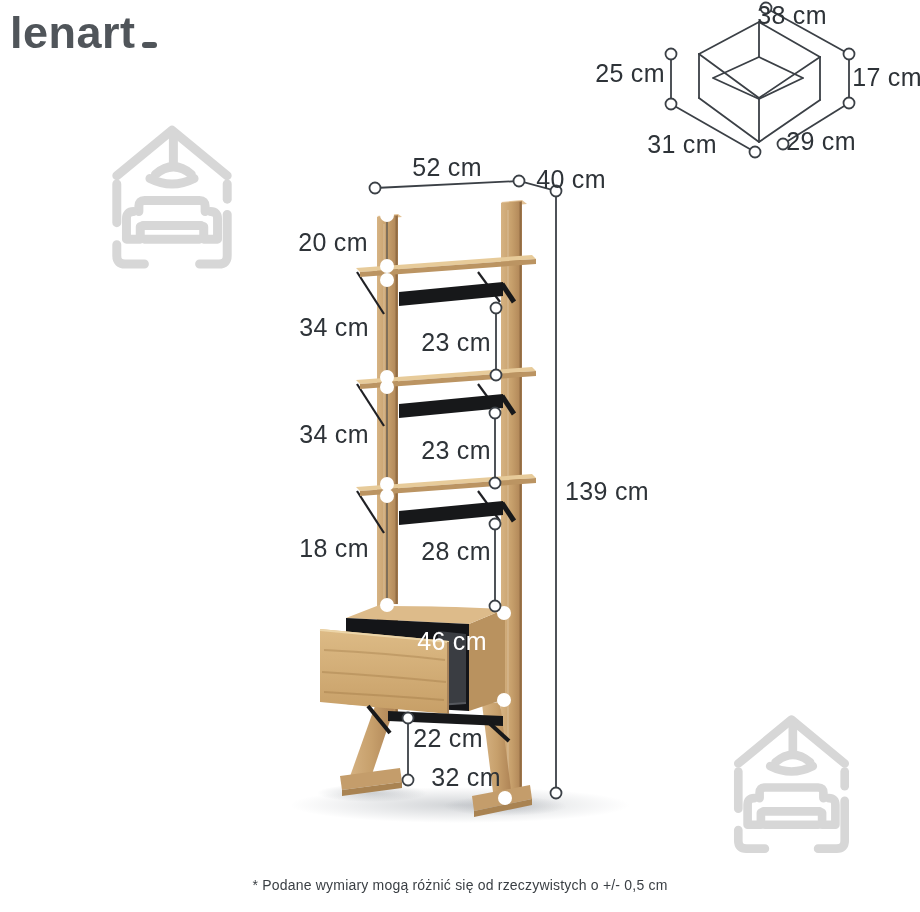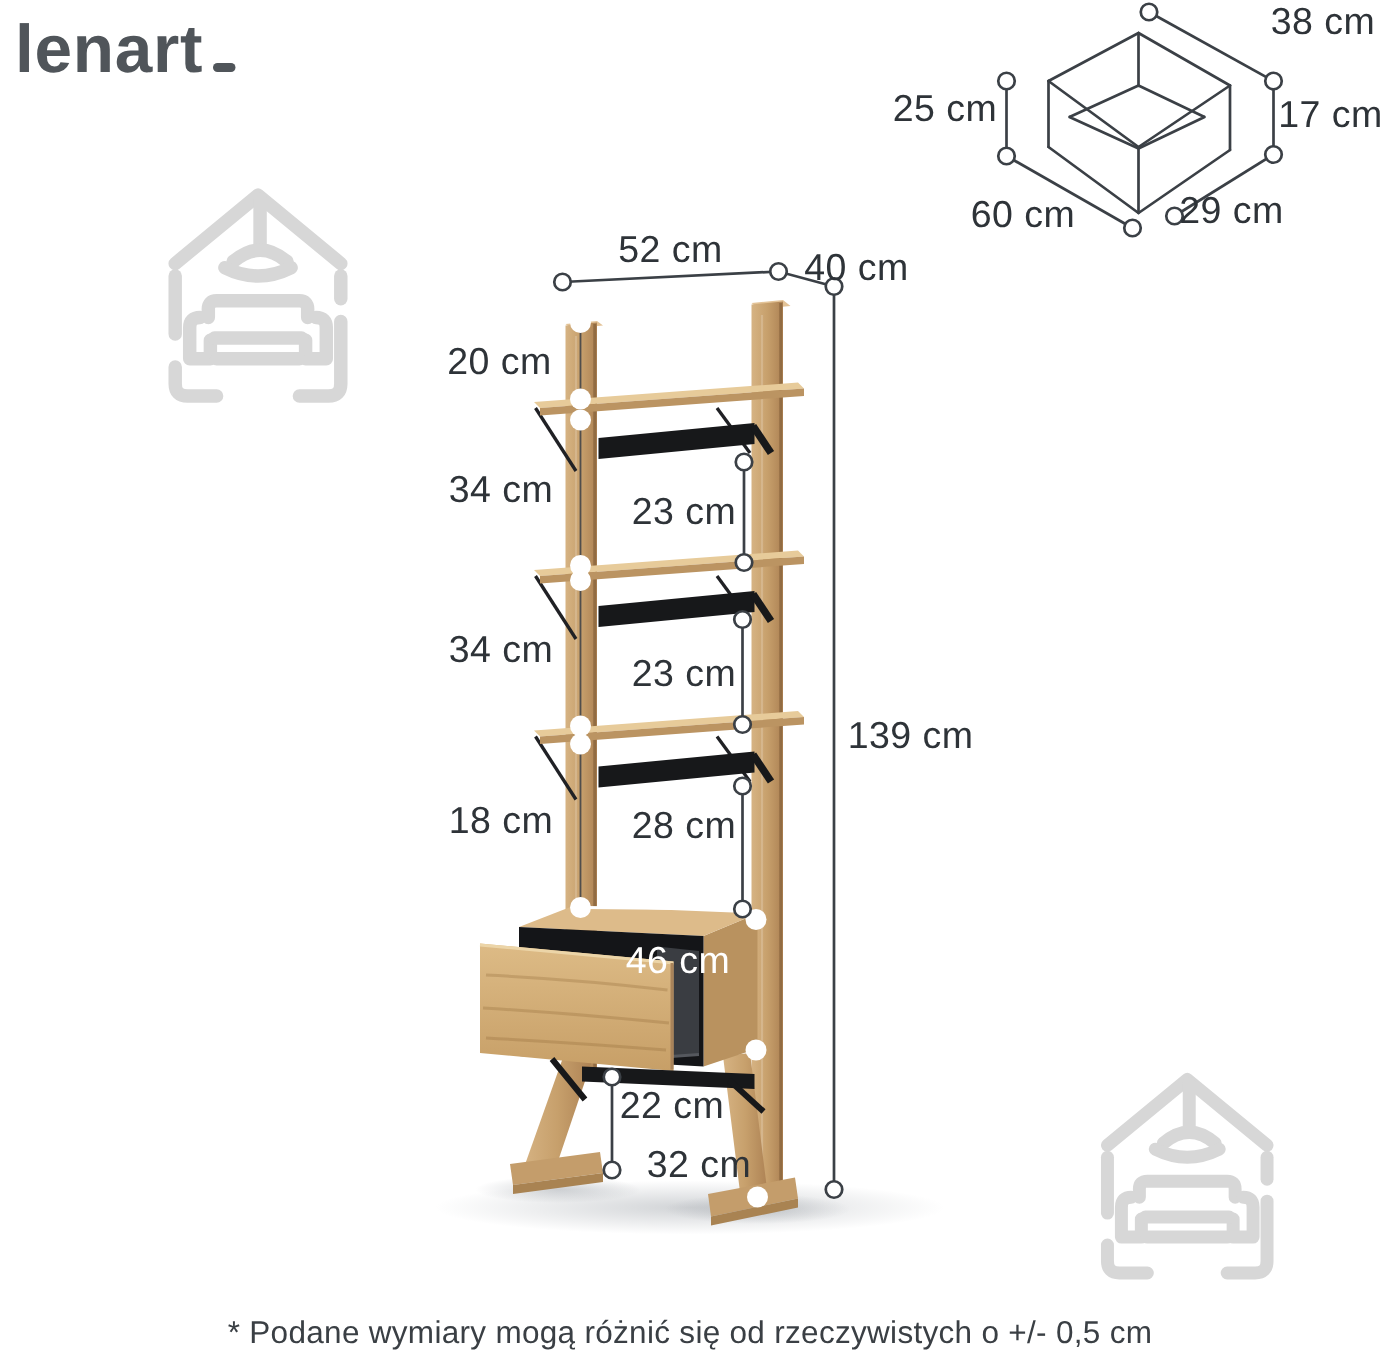--- a/index.html
+++ b/index.html
@@ -6,21 +6,21 @@
   .page{position:relative;width:920px;height:912px;background:#ffffff;overflow:hidden;
         font-family:"Liberation Sans",sans-serif;}
   .logo{position:absolute;left:10px;top:10px;font-size:45px;font-weight:bold;
         color:#50555a;letter-spacing:.5px;line-height:1;}
   .logo-dash{display:inline-block;width:15px;height:6px;background:#50555a;border-radius:3px;
         margin-left:6px;}
   .dim{position:absolute;transform:translate(-50%,-50%);font-size:25px;font-weight:500;
        color:#2e3338;letter-spacing:.3px;white-space:nowrap;line-height:1;}
   .dim.white{color:#ffffff;margin-top:20px;}
   .footnote{position:absolute;left:0;right:0;top:877px;text-align:center;
-       font-size:21px;color:#3a3f44;letter-spacing:.2px;}
+       font-size:14px;color:#3a3f44;letter-spacing:.2px;}
   svg{position:absolute;left:0;top:0;}
 </style>
 </head>
 <body>
 
 <div class="page">
 
   <div class="logo"><span>lenart</span><span class="logo-dash"></span></div>
 
   <svg width="920" height="912" viewBox="0 0 920 912">
@@ -213,20 +213,20 @@
   <div class="dim" style="left:456px;top:342px">23 cm</div>
   <div class="dim" style="left:334px;top:434px">34 cm</div>
   <div class="dim" style="left:456px;top:450px">23 cm</div>
   <div class="dim" style="left:607px;top:491px">139 cm</div>
   <div class="dim" style="left:334px;top:548px">18 cm</div>
   <div class="dim" style="left:456px;top:551px">28 cm</div>
   <div class="dim white" style="left:452px;top:621px">46 cm</div>
   <div class="dim" style="left:448px;top:738px">22 cm</div>
   <div class="dim" style="left:466px;top:777px">32 cm</div>
 
-  <div class="dim" style="left:882px;top:15px">38 cm</div>
+  <div class="dim" style="left:792px;top:15px">38 cm</div>
   <div class="dim" style="left:887px;top:77px">17 cm</div>
   <div class="dim" style="left:821px;top:141px">29 cm</div>
-  <div class="dim" style="left:682px;top:144px">60 cm</div>
+  <div class="dim" style="left:682px;top:144px">31 cm</div>
   <div class="dim" style="left:630px;top:73px">25 cm</div>
 
   <div class="footnote">* Podane wymiary mogą różnić się od rzeczywistych o +/- 0,5 cm</div>
 </div>
 
 </body></html>

